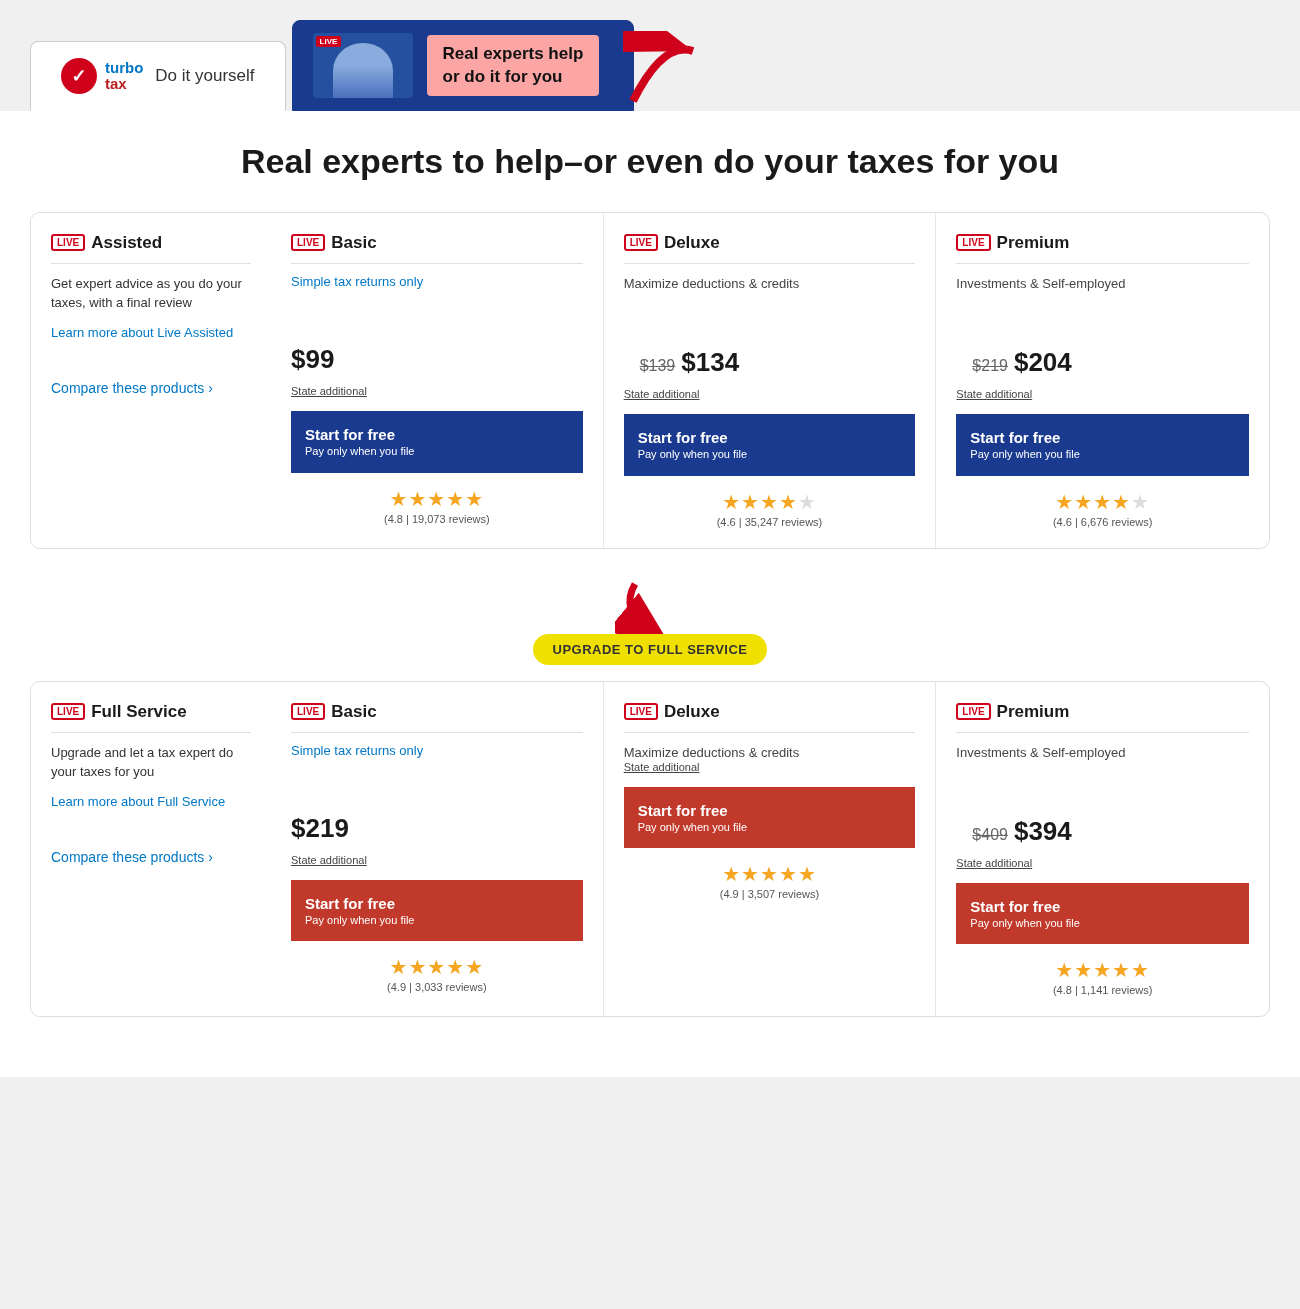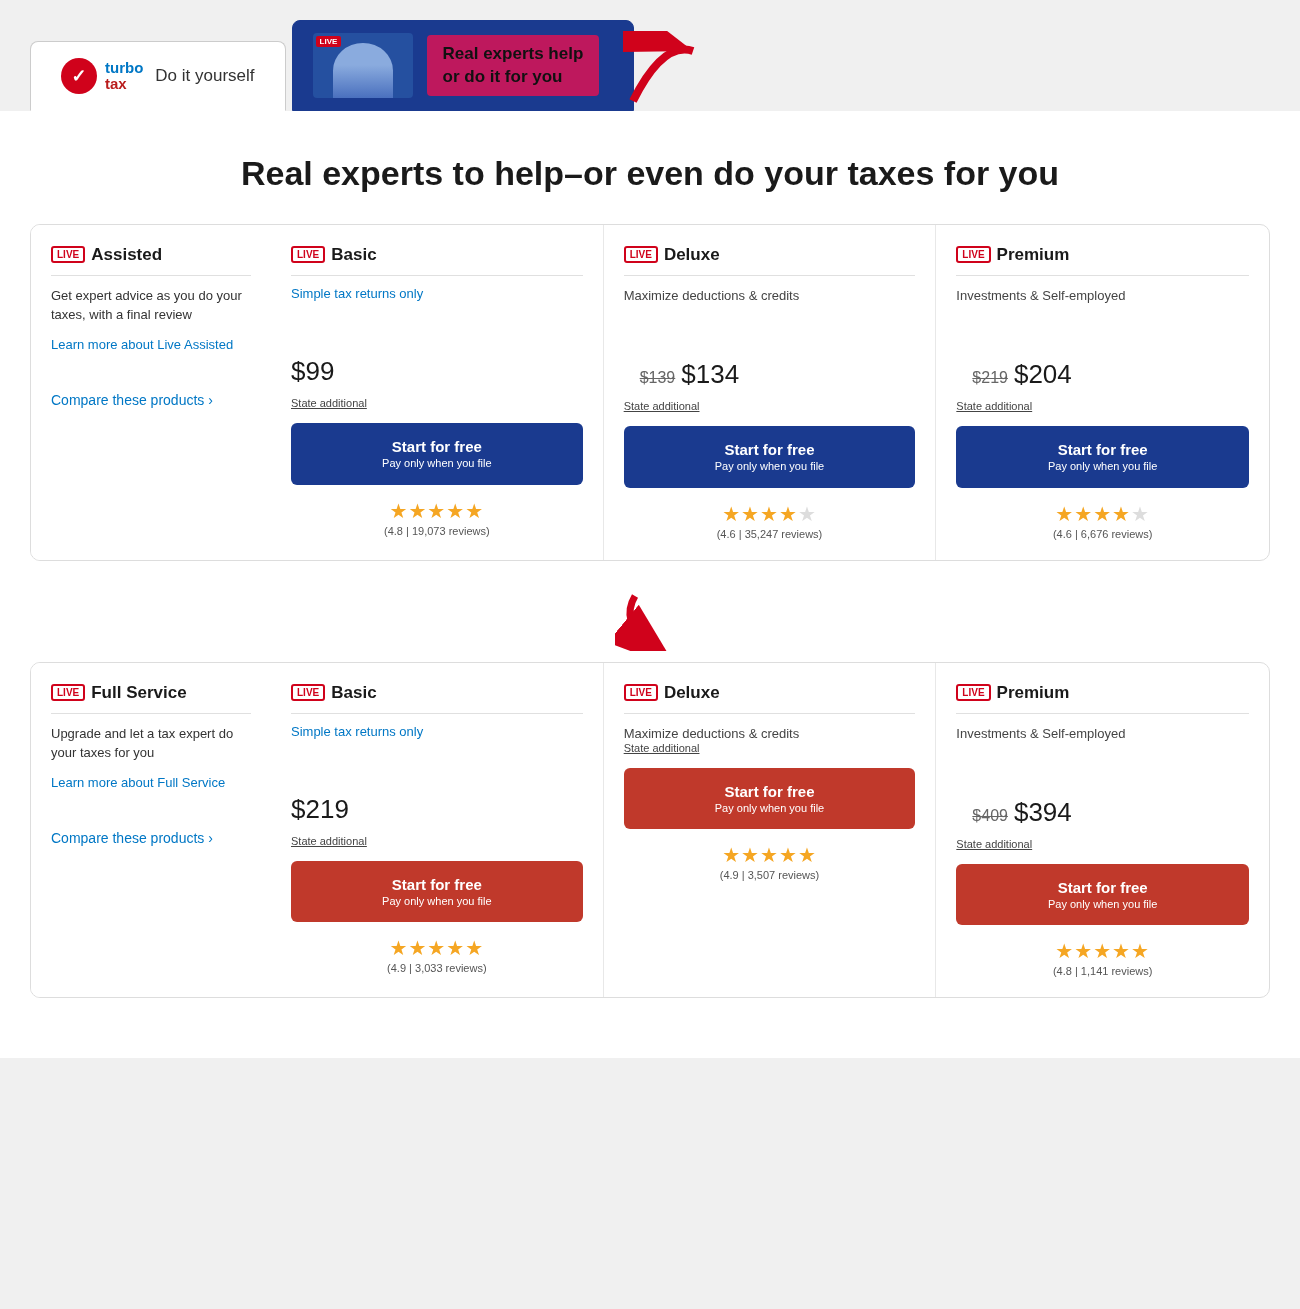--- a/index.html
+++ b/index.html
@@ -33,21 +33,21 @@
       color: #333;
       line-height: 1.1;
     }
 
     .tt-text span {
       color: #0077c5;
     }
 
     .main-content {
       background: white;
-      padding: 42px 30px 0;
+      padding: 30px 30px 0;
       position: relative;
       z-index: 1;
     }
 
     .headline {
       font-size: 34px;
       font-weight: 800;
       text-align: center;
       color: #1a1a1a;
       margin-bottom: 30px;
@@ -166,43 +166,43 @@
 
     .price-original {
       font-size: 16px;
       color: #666;
       text-decoration: line-through;
       margin-left: 16px;
     }
 
     .price-current {
       font-size: 26px;
-      font-weight: 400;
+      font-weight: 700;
       color: #1a1a1a;
       margin-top: 39px;
     }
 
     .state-additional {
       font-size: 11px;
       color: #444;
       text-decoration: underline;
       margin-bottom: 14px;
     }
 
     .btn-primary {
       width: 100%;
       padding: 14px;
       background: #1a3a8f;
       color: white;
       border: none;
-      border-radius: 6px;
+      border-radius: 0;
       font-size: 15px;
       font-weight: 600;
       cursor: pointer;
-      text-align: center;
+      text-align: left;
       line-height: 1.3;
     }
 
     .btn-primary .btn-sub {
       font-size: 11px;
       font-weight: 400;
       display: block;
     }
 
     .btn-red {
@@ -312,21 +312,21 @@
       left: 3px;
       background: #d0021b;
       color: white;
       font-size: 8px;
       font-weight: bold;
       padding: 1px 4px;
       border-radius: 2px;
     }
 
     .expert-label-yellow {
-      background: #be185d;
+      background: #fca5a5;
       color: #111;
       font-size: 17px;
       font-weight: 800;
       padding: 8px 16px;
       border-radius: 4px;
       line-height: 1.3;
     }
   </style>
 </head>
 <body>
@@ -468,20 +468,21 @@
   <div class="upgrade-area">
 
     <svg width="70" height="60" viewBox="0 0 70 60" style="margin-bottom:-5px;">
       <defs>
         <marker id="ah2" markerWidth="10" markerHeight="7" refX="5" refY="3.5" orient="auto">
           <polygon points="0 0, 10 3.5, 0 7" fill="#d0021b"></polygon>
         </marker>
       </defs>
       <path d="M 20 5 Q 5 30 35 55" stroke="#d0021b" stroke-width="7" fill="none" marker-end="url(#ah2)"></path>
     </svg>
+    <div class="upgrade-label">UPGRADE TO FULL SERVICE</div>
   </div>
 
   <div class="products-section" style="margin-top:16px;">
     <div class="products-grid">
 
       <div class="left-col">
         <div class="product-name">
           <span class="live-badge">LIVE</span>
           <span>Full Service</span>
         </div>

